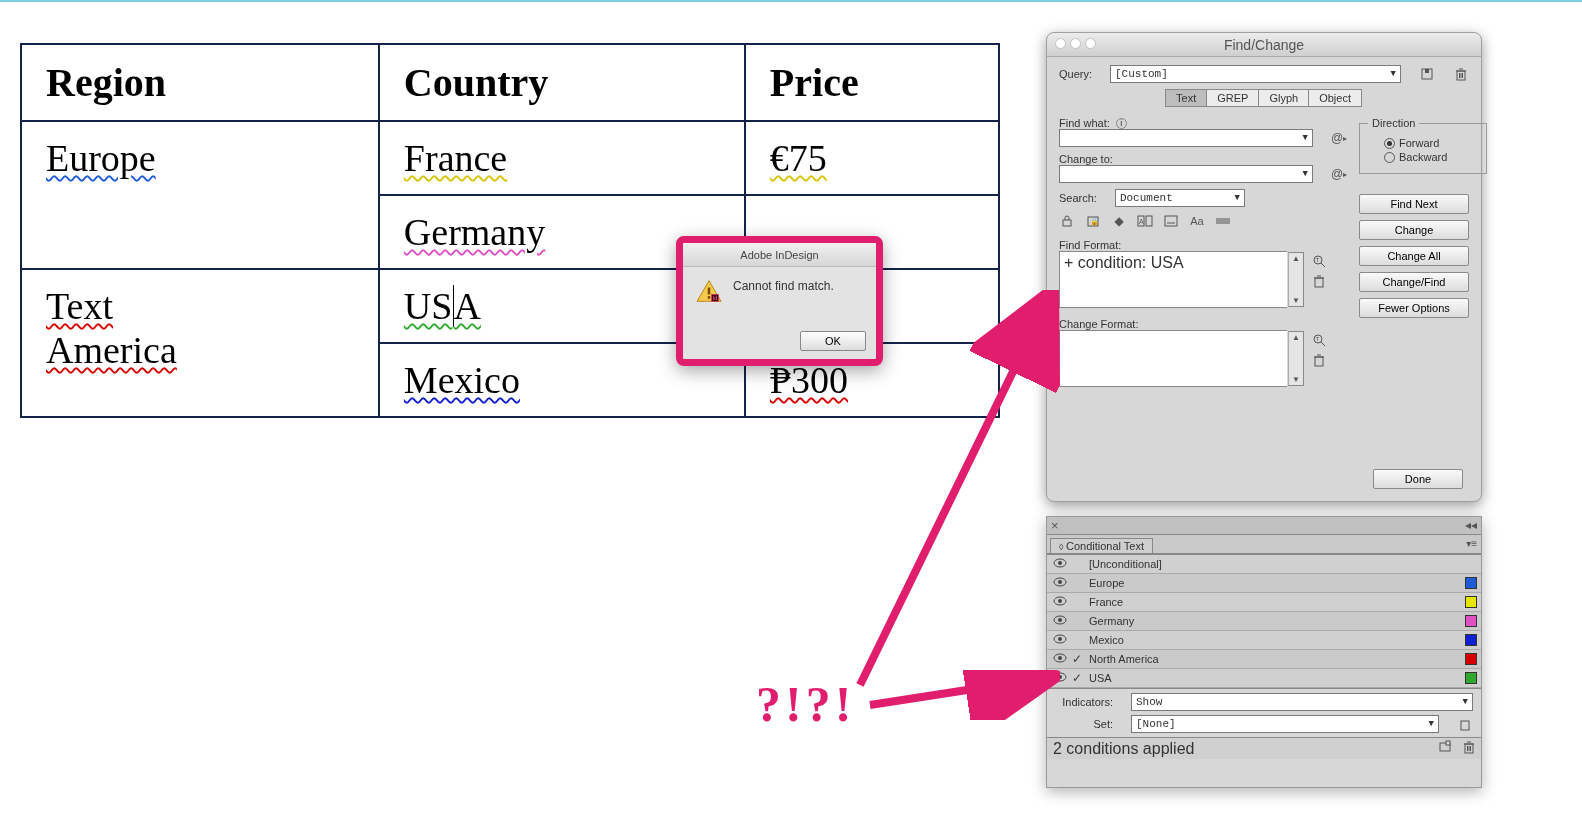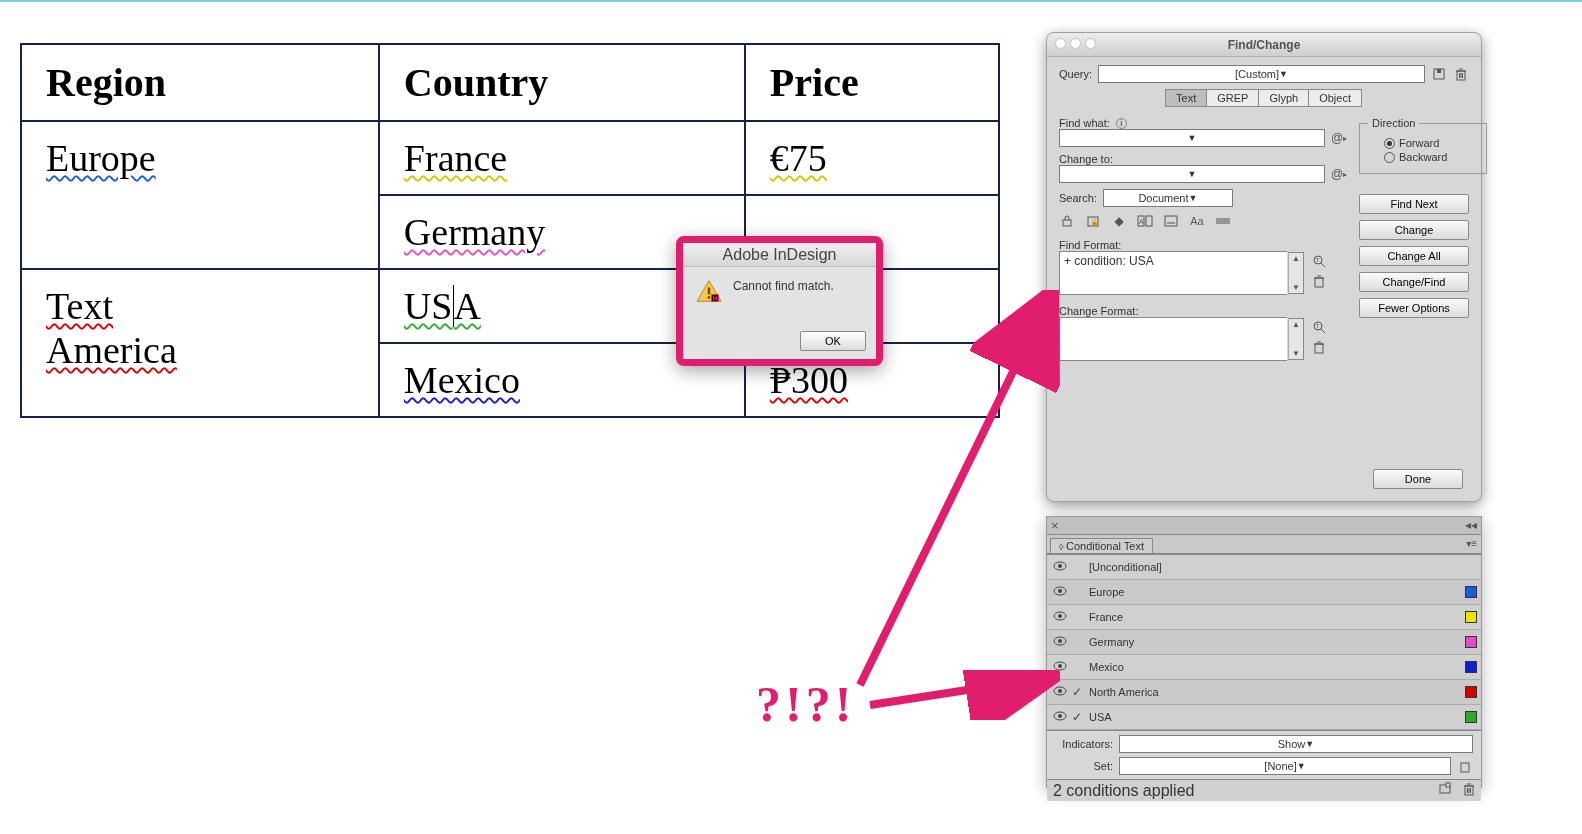--- a/index.html
+++ b/index.html
@@ -47,21 +47,21 @@
     box-shadow: 0 5px 18px rgba(0,0,0,0.35);
     z-index: 50;
     border: 7px solid #e11e6e;
     overflow: hidden;
   }
   .alert-title {
     height: 24px;
     background: linear-gradient(#f0f0f0,#d6d6d6);
     border-bottom: 1px solid #bbb;
     text-align: center;
-    font-size: 16px;
+    font-size: 11px;
     color: #444;
     line-height: 24px;
   }
   .alert-body { padding: 12px; display: flex; gap: 10px; font-size: 12px; color: #333; align-items: flex-start;}
   .warn-icon { width: 28px; height: 24px; flex-shrink:0; }
   .ok-btn {
     position: absolute; bottom: 8px; right: 10px;
     width: 66px; height: 20px;
     background: linear-gradient(#fff,#ddd);
     border: 1px solid #888;
@@ -81,56 +81,55 @@
     font-size: 11px;
     color: #333;
   }
   .fc-title {
     height: 24px;
     background: linear-gradient(#ececec,#cfcfcf);
     border-bottom: 1px solid #aaa;
     border-radius: 8px 8px 0 0;
     text-align: center;
     line-height: 24px;
-    font-size: 12px;
+    font-size: 14px;
     color: #555;
     position: relative;
-    font-weight: bold;
   }
   .traffic { position:absolute; left:8px; top:5px; display:flex; gap:4px;}
   .traffic span { width:11px; height:11px; border-radius:50%; background:#fff; border:1px solid #c0c0c0;}
   .fc-body { padding: 8px 12px; position: relative; height: calc(100% - 24px);}
-  .row { display:flex; align-items:center; gap:6px; margin-bottom:6px;}
+  .row { display:flex; align-items:center; gap:18px; margin-bottom:6px;}
   .label { color:#333; }
   .select, .input-f {
     height: 18px; background:#fff; border:1px solid #7a7a7a; font-size:11px; padding:0 4px;
   }
-  .select { display:inline-flex; align-items:center; justify-content:center; }
+  .select { display:inline-flex; align-items:center; justify-content:space-between;font-family:Liberation Mono, monospace; }
   .caret-down { font-size:9px; color:#333; }
   .icon-sm { width:16px; height:16px; display:inline-flex; align-items:center; justify-content:center; color:#555; font-size:12px;}
   .tabs { display:flex; justify-content:center; margin: 4px 0 10px 0;}
   .tab {
     border:1px solid #888; background:#ececec; padding:2px 10px; font-size:11px;
     margin-left:-1px; cursor:pointer;
   }
   .tab.active { background:#bdbdbd; }
   .fieldset {
     border:1px solid #999; padding:6px 23px 8px 8px; margin:0;
   }
   .fieldset legend { font-size:11px; padding:0 4px; color:#333;}
   .radio-row { display:flex; align-items:center; gap:4px; font-size:11px; margin:2px 16px;}
   .radio-dot { width:11px; height:11px; border:1px solid #555; border-radius:50%; display:inline-flex; align-items:center; justify-content:center;}
   .radio-dot.selected::after { content:""; width:5px; height:5px; background:#333; border-radius:50%;}
   .btn {
     height:20px; background:linear-gradient(#fafafa,#dcdcdc); border:1px solid #8a8a8a;
     font-size:11px; border-radius:2px; cursor:pointer;
   }
   .format-box {
-    background:#fff; border:1px solid #888; border-right:none; height:44px; width: 228px;
-    font-size:12px; color:#333; padding:2px 4px; position:relative;
+    background:#fff; border:1px solid #888; border-right:none; height:57px; width: 228px;
+    font-size:16px; color:#333; padding:2px 4px; position:relative;
   }
   .scrollbar-v { position:absolute; right:-17px; top:0; bottom:0; width:16px; background:#e5e5e5;
     border:1px solid #888; border-left:1px solid #aaa;}
   .scrollbar-v::before { content:"▲"; position:absolute; top:1px; left:3px; font-size:8px; color:#555;}
   .scrollbar-v::after { content:"▼"; position:absolute; bottom:1px; left:3px; font-size:8px; color:#555;}
   .format-row { display:flex; align-items:flex-start; gap:6px; }
   .format-icons { display:flex; flex-direction:column; gap:4px; padding-top:2px;}
   .search-opts { display:flex; gap:10px; margin-top:4px; color:#555; font-size:12px;}
   .done-btn {
     position:absolute; right:18px; bottom:12px; width:90px;
@@ -154,21 +153,21 @@
     position:relative;
   }
   .ct-header .x { font-family: Arial; font-size:13px; color:#555; margin-right:6px;}
   .ct-header .dbl-arrow { font-size:12px; color:#555; transform: translateY(-1px); position:absolute; right:4px;}
   .ct-tab {
     display:inline-block; background:#cfcfcf; border:1px solid #888; border-bottom:none;
     padding:1px 8px; font-size:11px; margin:3px 0 0 3px;
   }
   .ct-list { border-top:1px solid #888; border-bottom:1px solid #888;}
   .ct-row {
-    display:flex; align-items:center; height:25px; border-bottom:1px solid #aaa;
+    display:flex; align-items:center; height:19px; border-bottom:1px solid #aaa;
     background:#d0d0d0; padding:0 4px; cursor:pointer;
   }
   .ct-row:nth-child(even){ background:#cacaca;}
   .eye { width:18px; text-align:center; color:#444; font-size:12px;}
   .chk { width:16px; text-align:center; color:#444; font-size:12px;}
   .ct-name { flex:1; padding-left:4px; font-size:11px;}
   .swatch { width:12px; height:12px; border:1px solid #333;}
   .ct-bottom { padding:4px 8px; display:flex; flex-direction:column; gap:4px;}
   .ct-bottom .row { margin-bottom:0;}
   .ct-status {

